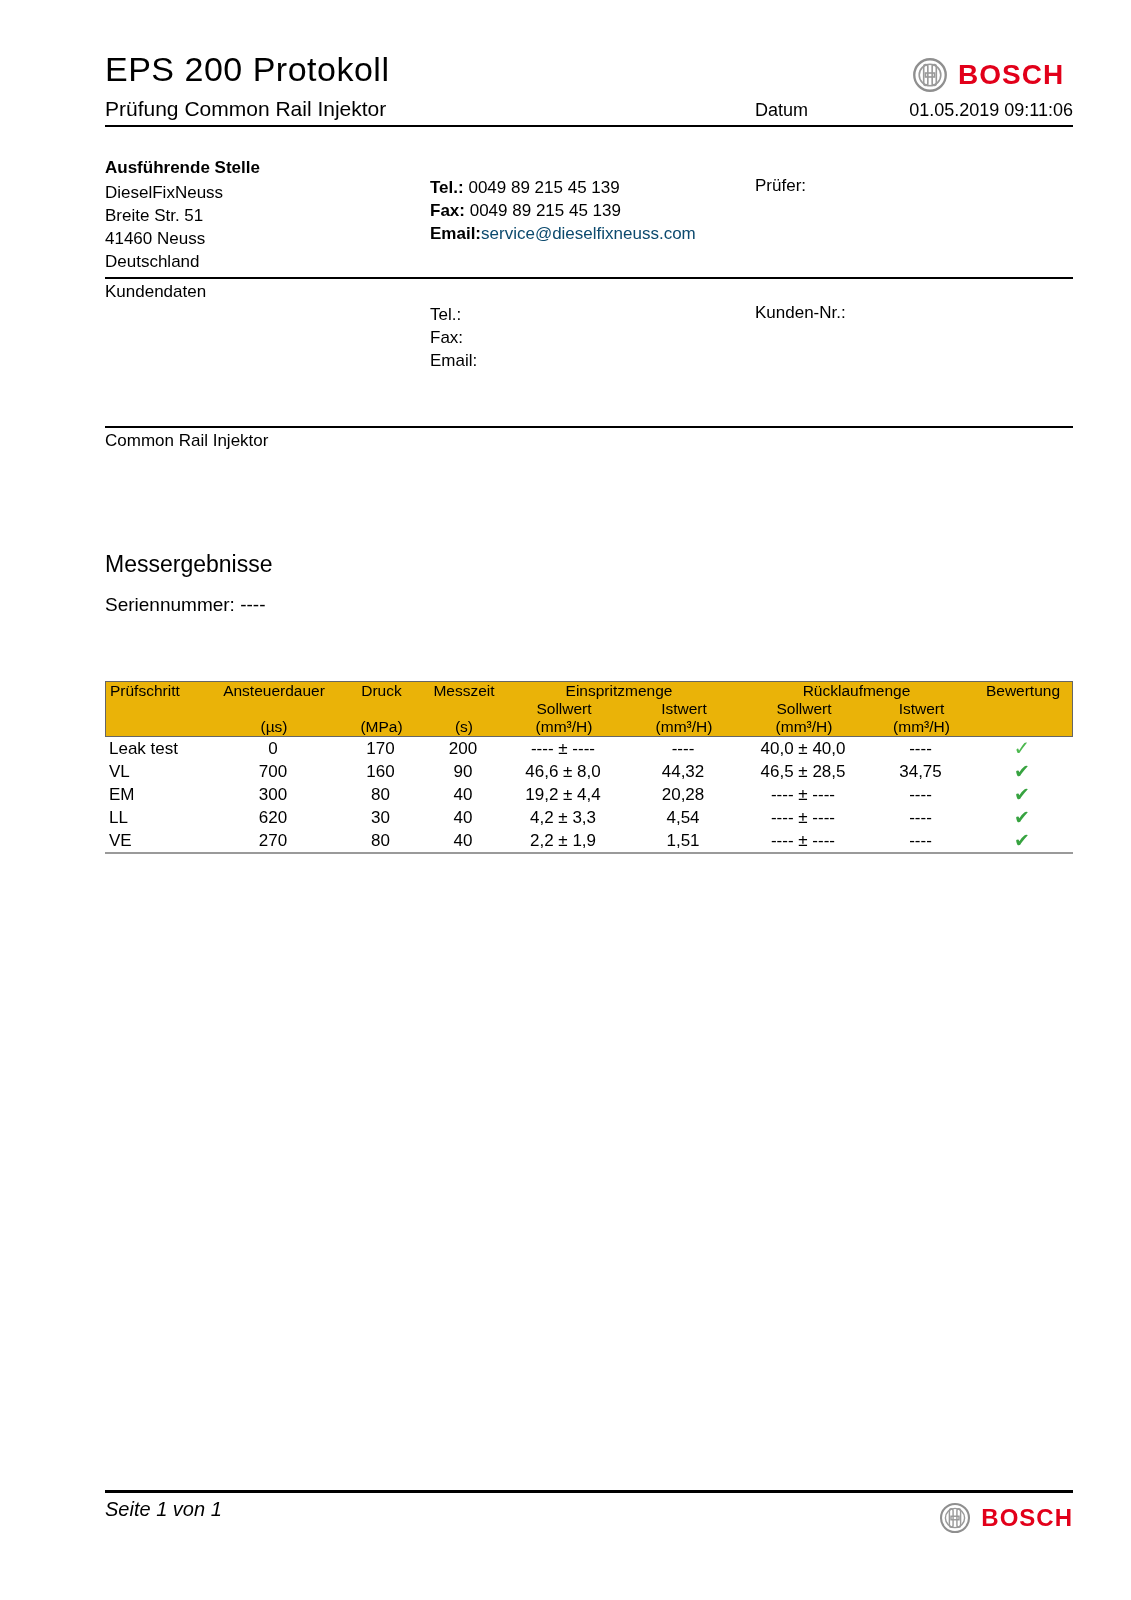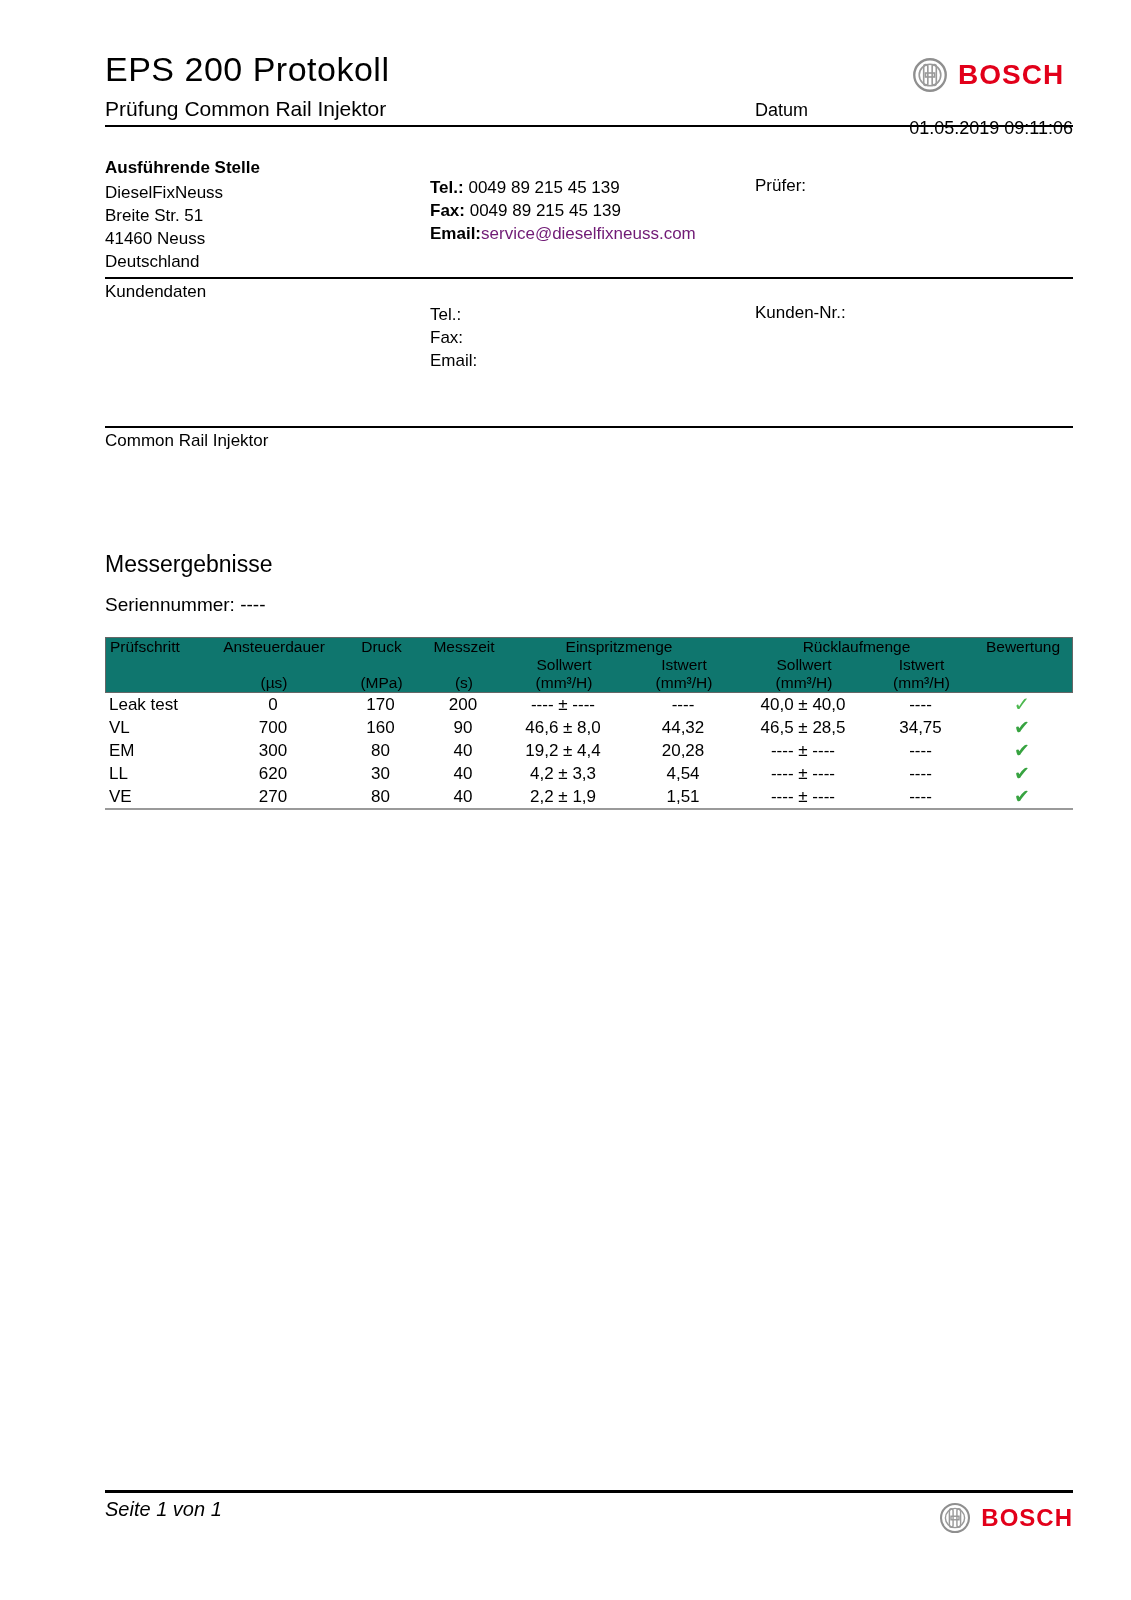--- a/index.html
+++ b/index.html
@@ -5,31 +5,31 @@
   html,body{margin:0;padding:0;background:#ffffff;}
   .page{position:relative;width:1131px;height:1555px;background:#ffffff;
         font-family:"Liberation Sans","DejaVu Sans",sans-serif;color:#000;}
   .abs{position:absolute;}
   .rule{position:absolute;left:105px;width:968px;background:#000;}
   .title{font-size:34px;letter-spacing:.5px;}
   .subtitle{font-size:21px;}
   .meta{font-size:18px;}
   .small{font-size:17px;}
   .bold{font-weight:bold;}
-  .link{color:#701a75;text-decoration:none;}
+  .link{color:#0c4a6e;text-decoration:none;}
   .brand{display:flex;align-items:center;gap:10px;}
   .brand-text{color:#e2001a;font-weight:bold;letter-spacing:1px;font-size:28px;}
   .brand-text.sm{font-size:24px;}
   .addr div{line-height:23px;}
   .contact div{line-height:23px;}
   .heading2{font-size:23px;}
   .serial{font-size:19px;}
   
   .tbl{position:absolute;left:105px;top:637px;width:968px;font-size:16px;}
-  .thead{background:#0f766e;border:1px solid #666;box-sizing:border-box;}
+  .thead{background:#eab308;border:1px solid #666;box-sizing:border-box;margin-top:44px;}
   .grid{display:grid;grid-template-columns:108px 120px 95px 70px 130px 110px 130px 105px 98px;}
   .hrow{height:18px;line-height:18px;font-size:15.5px;}
   .brow{height:23px;line-height:23px;font-size:17px;}
   .cell{text-align:center;white-space:nowrap;overflow:visible;}
   .cell.left{text-align:left;padding-left:4px;}
   .gc2{grid-column:2}.gc3{grid-column:3}.gc4{grid-column:4}.gc5{grid-column:5}
   .gc6{grid-column:6}.gc7{grid-column:7}.gc8{grid-column:8}
   .span2{grid-column:span 2;}
   .tbody{border-bottom:2px solid #9a9a9a;}
   .check-thin{color:#4cb84f;font-size:20px;}
@@ -51,21 +51,21 @@
         <rect x="13" y="8.5" width="4.6" height="23" rx="2.3" fill="none" stroke="#9a9a9a" stroke-width="1.8"></rect>
         <rect x="22.4" y="8.5" width="4.6" height="23" rx="2.3" fill="none" stroke="#9a9a9a" stroke-width="1.8"></rect>
         <rect x="15" y="17.8" width="10" height="4.4" fill="none" stroke="#9a9a9a" stroke-width="1.8"></rect>
       </svg>
     </span>
     <span class="brand-text">BOSCH</span>
   </div>
 
   <div class="abs subtitle" style="left:105px;top:97px;">Prüfung Common Rail Injektor</div>
   <div class="abs meta" style="left:755px;top:100px;">Datum</div>
-  <div class="abs meta" style="right:58px;top:100px;margin-top:18px;">01.05.2019 09:11:06</div>
+  <div class="abs meta" style="right:58px;top:100px;">01.05.2019 09:11:06</div>
 
   <div class="rule" style="top:125px;height:2px;"></div>
 
   <div class="abs small bold" style="left:105px;top:158px;">Ausführende Stelle</div>
 
   <div class="abs small addr" style="left:105px;top:181px;">
     <div>DieselFixNeuss</div>
     <div>Breite Str. 51</div>
     <div>41460 Neuss</div>
     <div>Deutschland</div>

